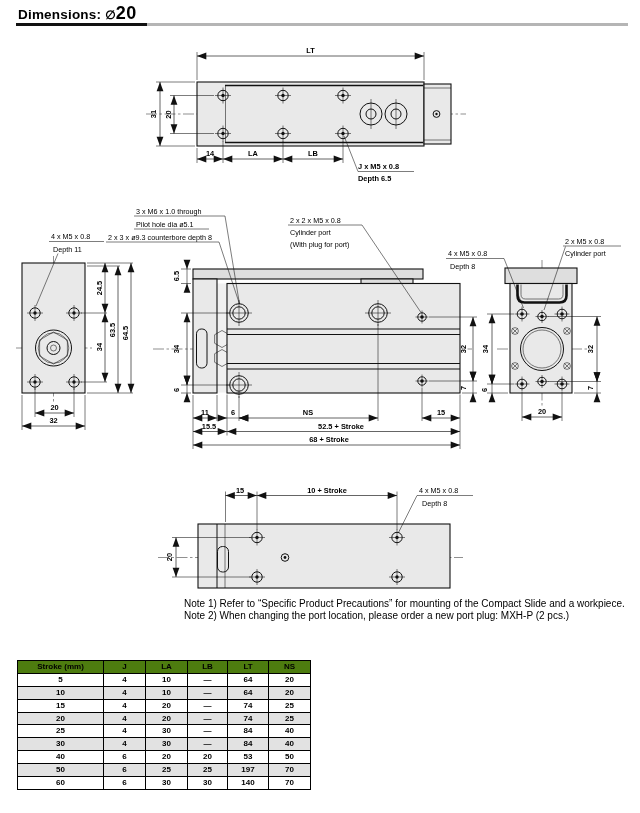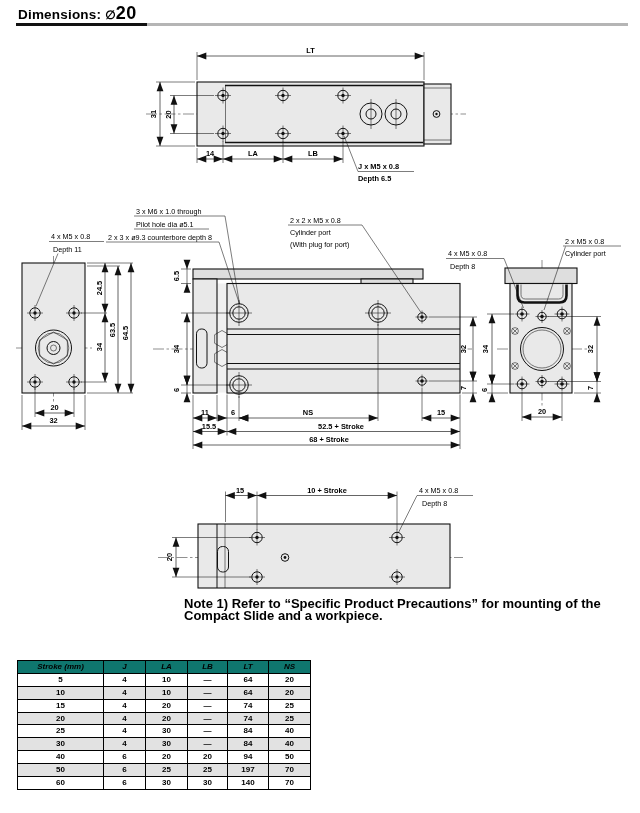--- a/index.html
+++ b/index.html
@@ -25,28 +25,28 @@
   .dk{fill:#111;stroke:none;}
   .cl{stroke:#444;stroke-width:0.6;fill:none;stroke-dasharray:11 2.5 2.5 2.5;}
   .dim{stroke:#111;stroke-width:0.65;fill:none;marker-start:url(#ar);marker-end:url(#ar);}
   .dimE{stroke:#111;stroke-width:0.65;fill:none;marker-end:url(#ar);}
   .slotU{stroke:#111;stroke-width:2.6;fill:none;}
   text.dt{font-family:"Liberation Sans",sans-serif;font-weight:bold;font-size:7.4px;fill:#000;text-anchor:middle;}
   text.dtl{font-family:"Liberation Sans",sans-serif;font-weight:bold;font-size:7.4px;fill:#000;text-anchor:start;}
   text.an{font-family:"Liberation Sans",sans-serif;font-weight:normal;font-size:7.2px;fill:#000;text-anchor:start;}
 
   
-  #notes{position:absolute;left:184px;top:598px;font-size:13px;line-height:11.5px;color:#000;font-weight:bold;}
+  #notes{position:absolute;left:184px;top:598px;font-size:10px;line-height:11.5px;color:#000;}
 
   
   #spec-table{position:absolute;left:17px;top:660px;border-collapse:collapse;table-layout:fixed;
               width:293px;font-size:8px;font-weight:bold;line-height:1;border:1.6px solid #000;}
   #spec-table td{border:0.8px solid #000;text-align:center;vertical-align:middle;height:11.9px;padding:0;}
   #spec-table tr.shade td{background:#e2e2e2;}
-  #spec-table thead td{background:#0f766e;border-bottom-width:1.6px;font-style:italic;}
+  #spec-table thead td{background:#4d7c0f;border-bottom-width:1.6px;}
   #spec-table tr.grp td{border-bottom-width:1.6px;}
 </style>
 </head>
 <body>
 
 <div id="page">
 
   <div id="title-row">
     <span class="t-main">Dimensions:</span>
     <span class="t-dia">∅</span>
@@ -358,20 +358,21 @@
 
       <line class="tn" x1="251" y1="537.5" x2="172" y2="537.5"></line>
       <line class="tn" x1="251" y1="577" x2="172" y2="577"></line>
       <line class="dim" x1="176" y1="537.5" x2="176" y2="577"></line>
       <text class="dt" transform="rotate(-90 172 557)" x="172" y="557">20</text>
     </g>
   </svg>
 
   <div id="notes">
     <div>Note 1) Refer to “Specific Product Precautions” for mounting of the Compact Slide and a workpiece.</div>
+    <div>Note 2) When changing the port location, please order a new port plug: MXH-P (2 pcs.)</div>
   </div>
 
   <table id="spec-table">
     <colgroup>
       <col style="width:86px">
         <col style="width:42px">
         <col style="width:42px">
       <col style="width:40px">
         <col style="width:41px">
         <col style="width:42px">
@@ -433,21 +434,21 @@
         <td>30</td>
         <td>—</td>
         <td>84</td>
         <td>40</td>
       </tr>
       <tr>
         <td>40</td>
         <td>6</td>
         <td>20</td>
         <td>20</td>
-        <td>94</td>
+        <td>53</td>
         <td>50</td>
       </tr>
       <tr class="shade">
         <td>50</td>
         <td>6</td>
         <td>25</td>
         <td>25</td>
         <td>197</td>
         <td>70</td>
       </tr>

